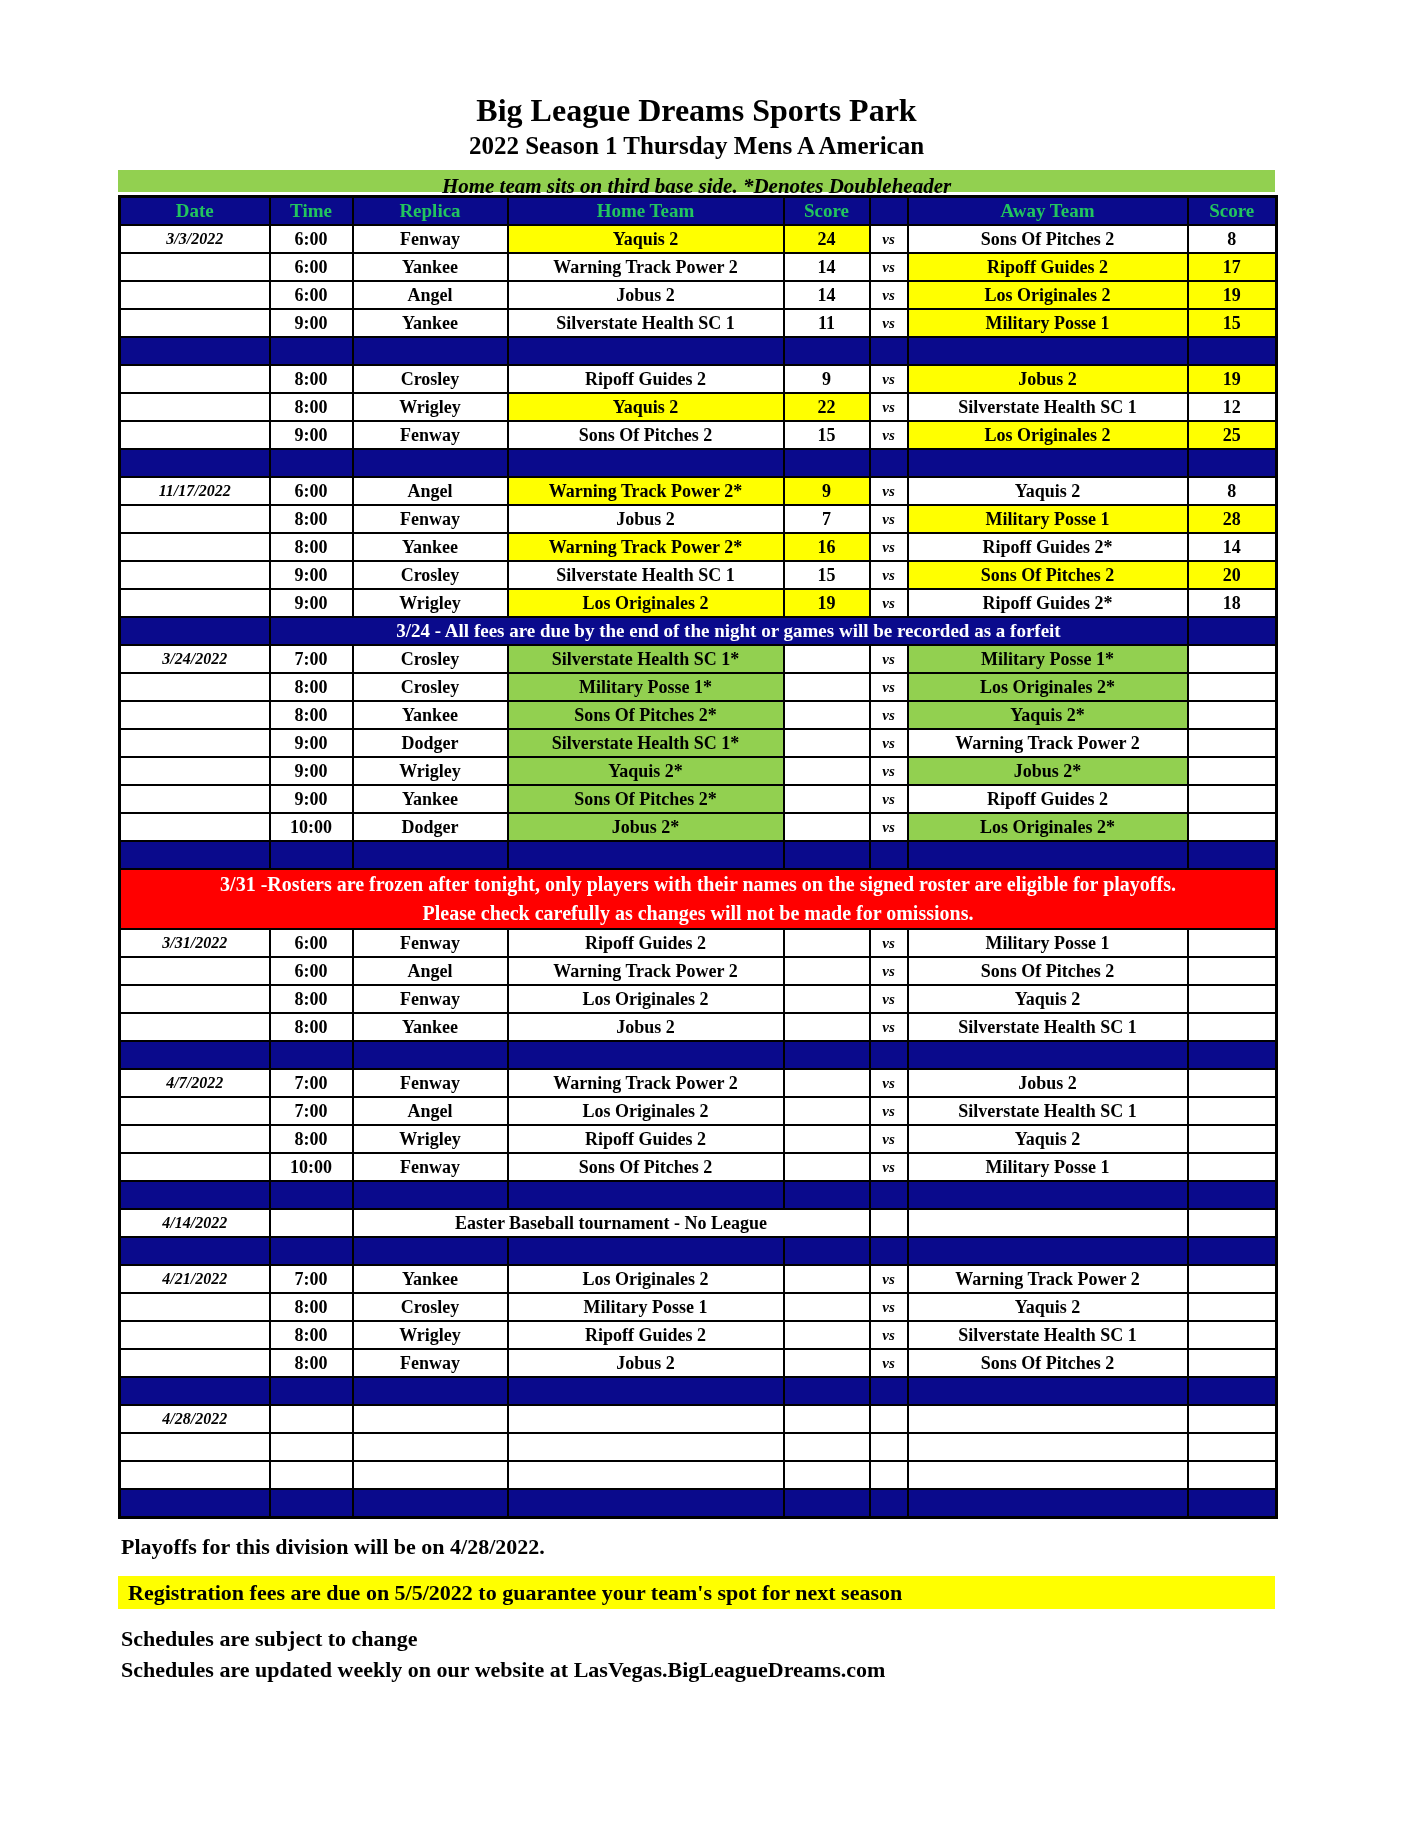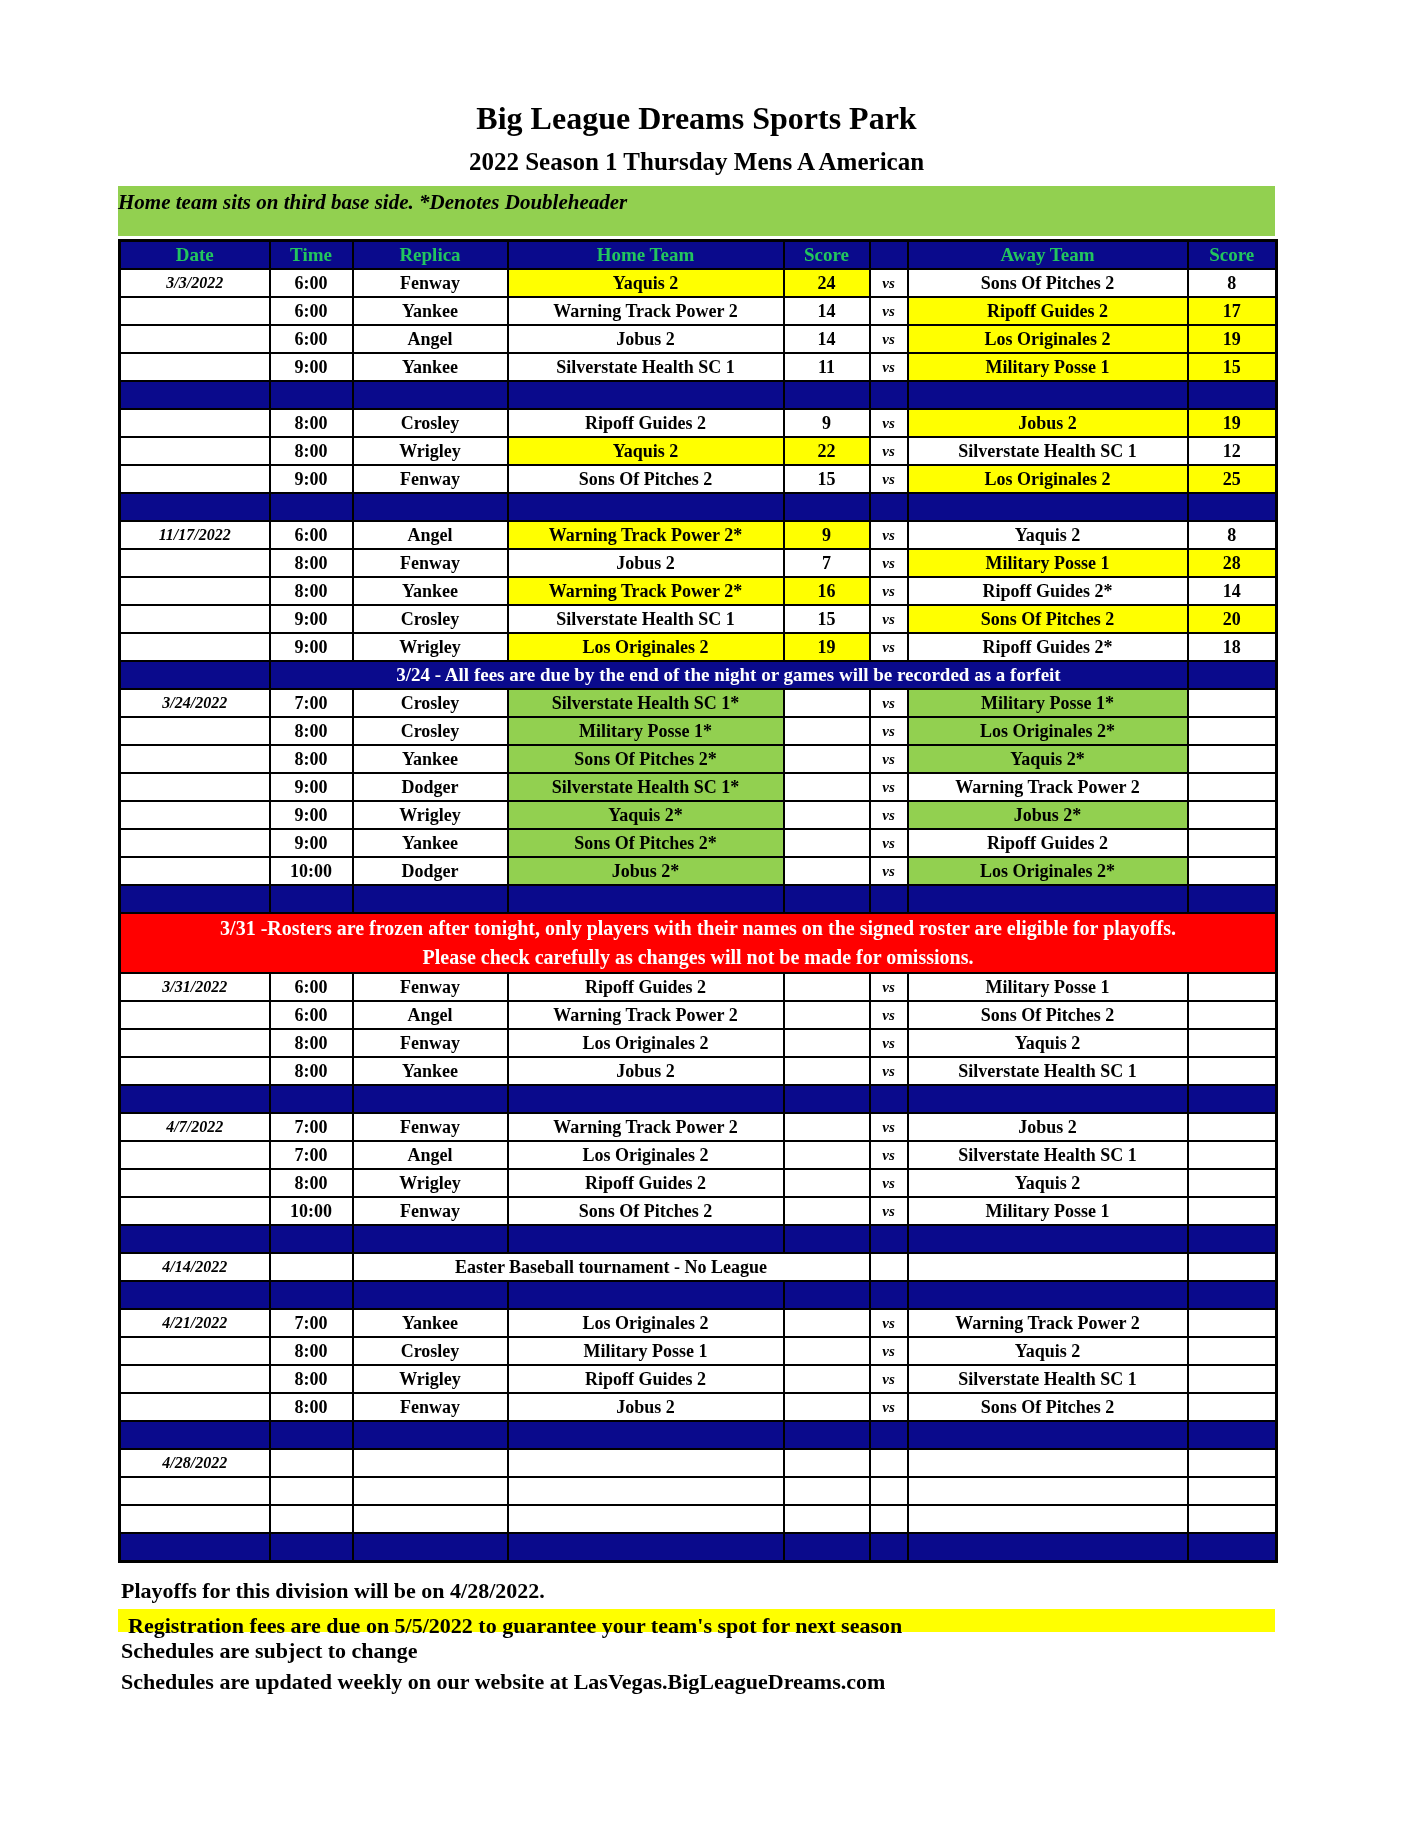--- a/index.html
+++ b/index.html
@@ -3,27 +3,27 @@
 <meta charset="utf-8">
 <style>
   html,body{margin:0;padding:0;background:#fff;}
   body{
     width:1413px;height:1829px;overflow:hidden;
     font-family:"Liberation Serif",serif;font-weight:bold;color:#000;
   }
   .content{margin:0 0 0 118px;width:1157px;}
   .page-title{
     text-align:center;font-size:32px;line-height:36px;
-    margin:12px;padding-top:88px;letter-spacing:0px;
+    margin:4px;padding-top:88px;letter-spacing:0px;
   }
   .page-subtitle{
     text-align:center;font-size:25px;line-height:28px;margin:4px 0 10px 0;
   }
   .banner{
-    background:#92D050;height:50px;line-height:33px;text-align:left;
+    background:#92D050;height:22px;line-height:33px;text-align:center;
     font-style:italic;font-size:21px;margin-bottom:3px;
   }
   table.sched{
     width:1157px;border-collapse:collapse;table-layout:fixed;
     border:3px solid #000;font-size:18px;
   }
   table.sched th, table.sched td{
     border:2px solid #000;height:26px;padding:0 2px;
     text-align:center;vertical-align:middle;
     white-space:nowrap;overflow:hidden;font-weight:bold;
@@ -32,21 +32,21 @@
   td.sp{background:#0A0A8C;height:28px;}
   td.nb{background:#0A0A8C;color:#fff;font-size:19px;}
   td.nr{background:#FF0000;color:#fff;font-size:20px;height:60px;border:3px solid #000;}
   td.nr div{line-height:29px;}
   td.hl-y{background:#FFFF00;}
   td.hl-g{background:#92D050;}
   td.c-vs{font-style:italic;font-size:15px;}
   td.c-date{font-size:16px;font-style:italic;}
   .footer{margin-top:12px;font-size:22px;}
   .footer .line{line-height:31px;padding-left:3px;}
-  .footer .yellow{background:#FFFF00;margin:3px 0;height:23px;line-height:33px;padding-left:10px;}
+  .footer .yellow{background:#FFFF00;margin:14px 0;height:33px;line-height:33px;padding-left:10px;}
 </style>
 </head>
 <body>
 
 <div class="content">
   <div class="page-title">Big League Dreams Sports Park</div>
   <div class="page-subtitle">2022 Season 1 Thursday Mens A American</div>
   <div class="banner">Home team sits on third base side.  *Denotes Doubleheader</div>
 
   <table class="sched">

